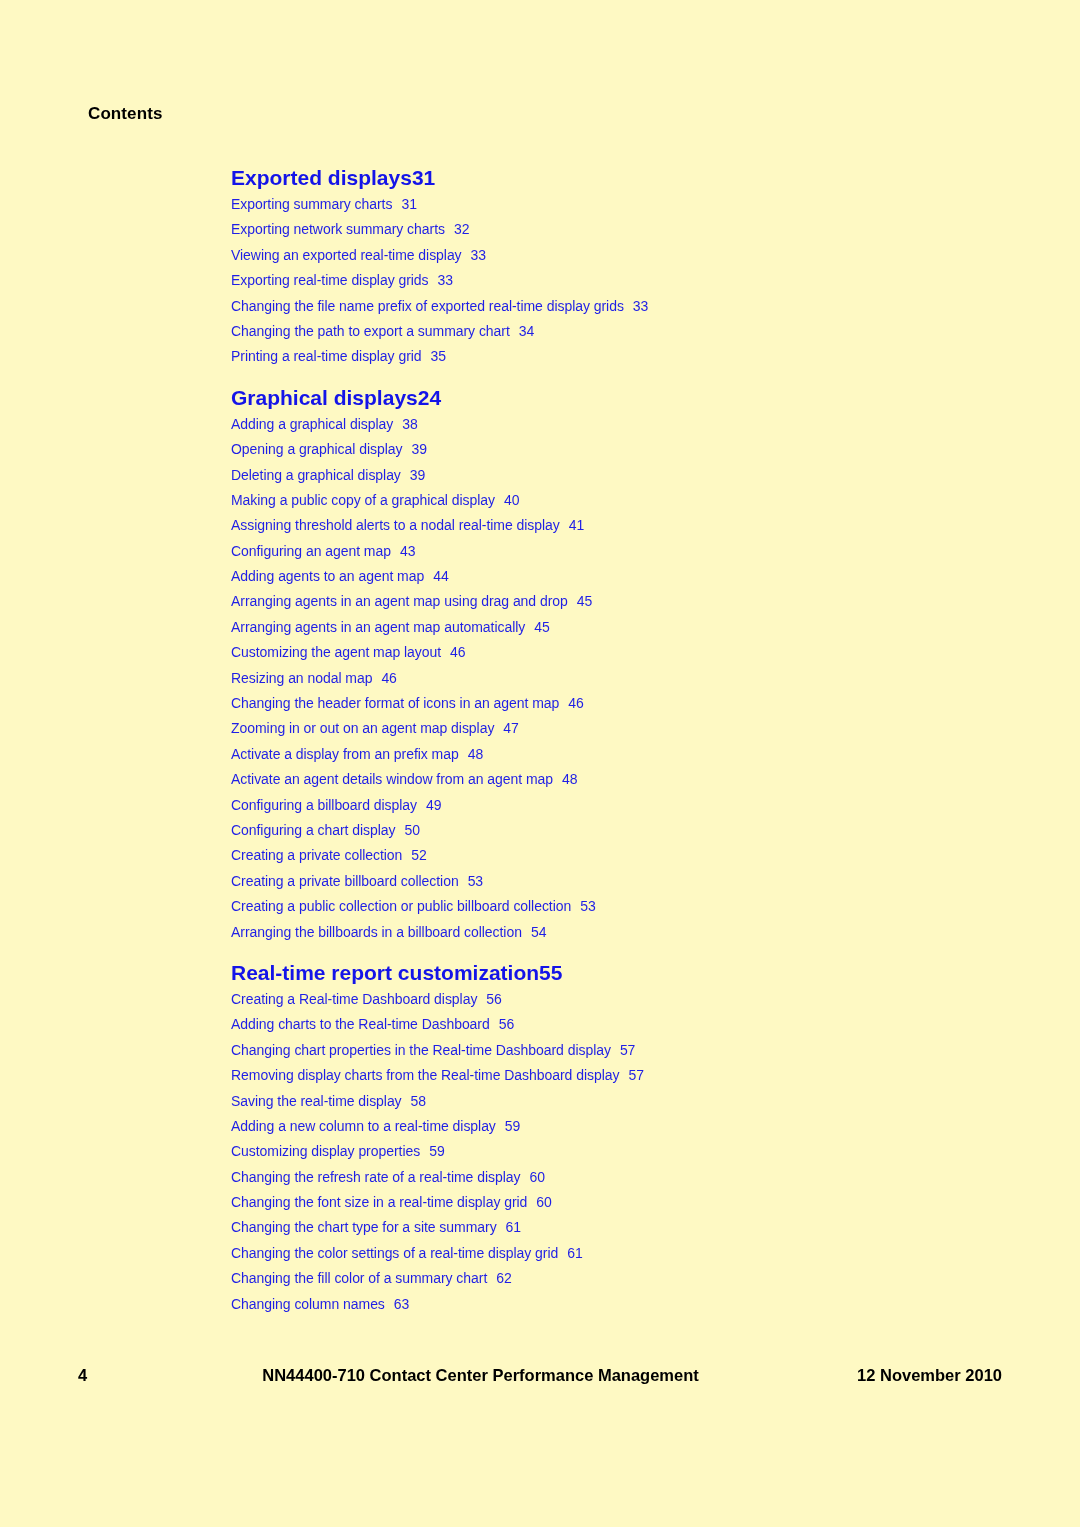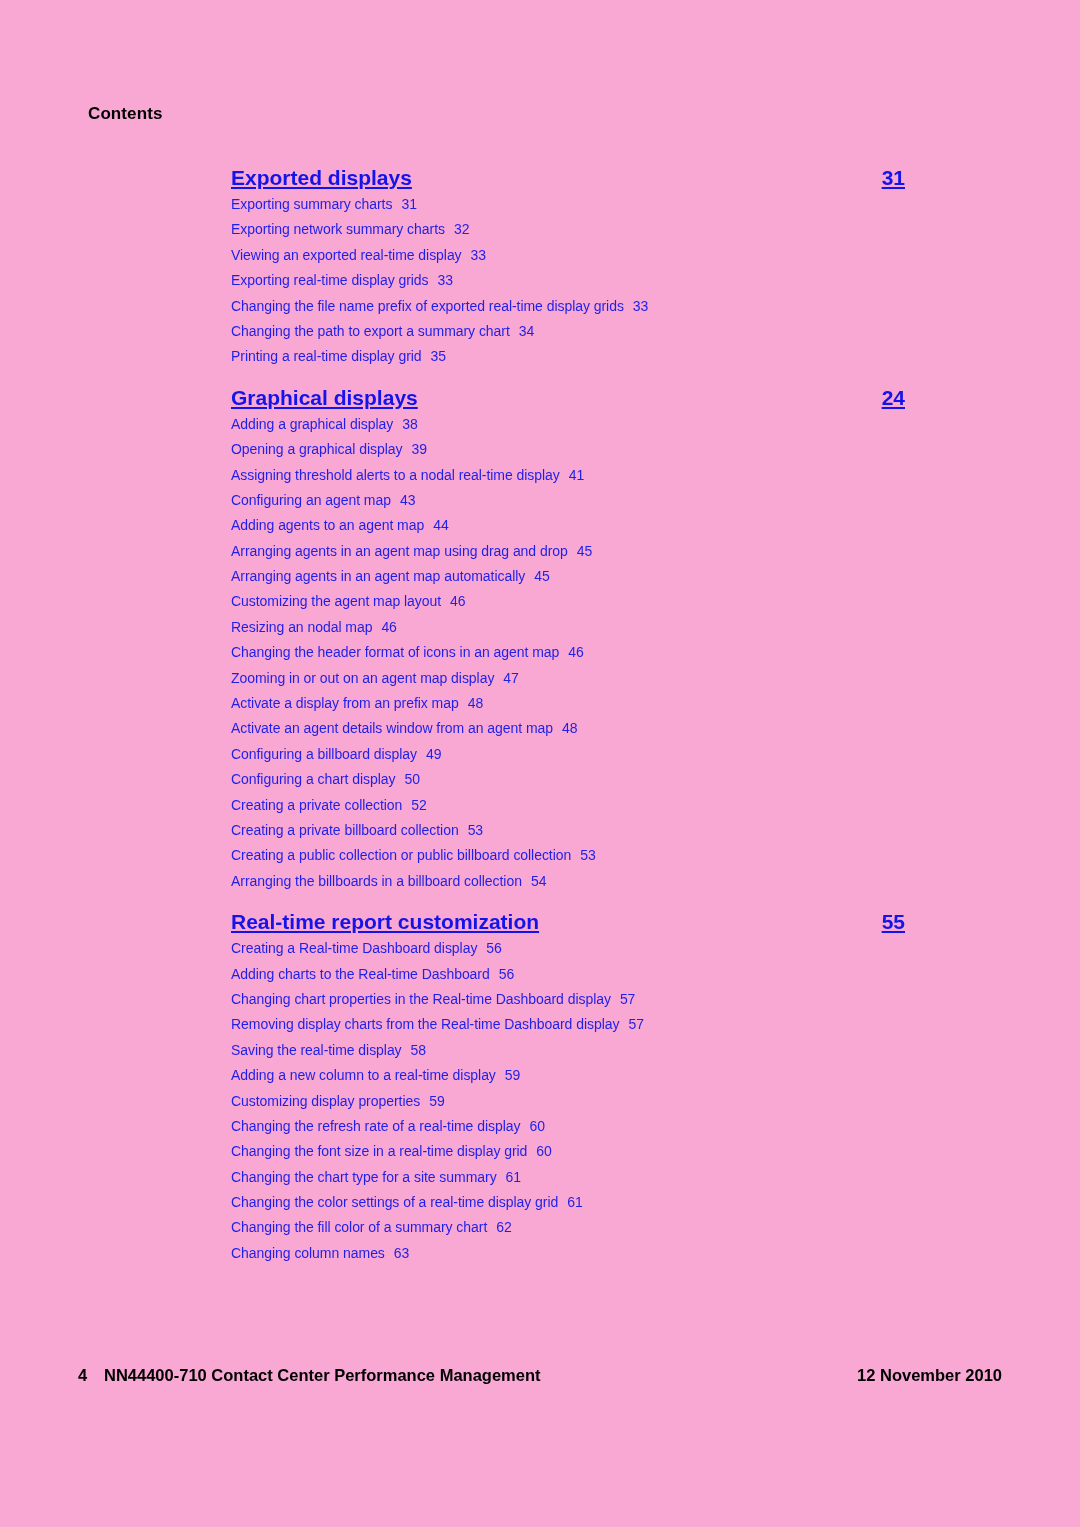--- a/index.html
+++ b/index.html
@@ -13,21 +13,21 @@
     position: relative;
     font-family: "Liberation Sans", sans-serif;
     -webkit-font-smoothing: antialiased;
   }
 
   .page {
     position: absolute;
     inset: 0;
     width: 1080px;
     height: 1527px;
-    background: #f9a8d4;
+    background: #fef9c3;
     overflow: hidden;
   }
 
   
   .running-header {
     position: absolute;
     left: 88px;
     top: 104px;
     font-size: 17px;
     font-weight: bold;
@@ -44,28 +44,27 @@
   }
 
   .toc-section {
     margin: 0;
   }
 
   
   .section-head {
     display: flex;
     align-items: baseline;
-    justify-content: space-between;
+    justify-content: flex-start;
     font-size: 21px;
     font-weight: bold;
     color: #1414e8;
     line-height: 28px;
     height: 28px;
     white-space: nowrap;
-    text-decoration: underline;
   }
   .section-head .sh-title {
     flex: 0 1 auto;
   }
   .section-head .sh-page {
     flex: 0 0 auto;
     text-align: right;
     padding-right: 2px;
   }
 
@@ -100,20 +99,21 @@
     font-weight: bold;
     color: #000000;
     white-space: nowrap;
   }
   .footer .f-pagenum {
     width: 26px;
     flex: 0 0 auto;
   }
   .footer .f-title {
     flex: 1 1 auto;
+    text-align: center;
   }
   .footer .f-date {
     flex: 0 0 auto;
     text-align: center;
   }
 </style>
 </head>
 <body>
 
 <div class="page">
@@ -135,20 +135,22 @@
         <div class="entry"><span class="e-label">Printing a real-time display grid</span><span class="e-page">35</span></div>
       </div>
       <div class="section-gap"></div>
       <div class="toc-section">
         <div class="section-head">
           <span class="sh-title">Graphical displays</span>
           <span class="sh-page">24</span>
         </div>
         <div class="entry"><span class="e-label">Adding a graphical display</span><span class="e-page">38</span></div>
         <div class="entry"><span class="e-label">Opening a graphical display</span><span class="e-page">39</span></div>
+        <div class="entry"><span class="e-label">Deleting a graphical display</span><span class="e-page">39</span></div>
+        <div class="entry"><span class="e-label">Making a public copy of a graphical display</span><span class="e-page">40</span></div>
         <div class="entry"><span class="e-label">Assigning threshold alerts to a nodal real-time display</span><span class="e-page">41</span></div>
         <div class="entry"><span class="e-label">Configuring an agent map</span><span class="e-page">43</span></div>
         <div class="entry"><span class="e-label">Adding agents to an agent map</span><span class="e-page">44</span></div>
         <div class="entry"><span class="e-label">Arranging agents in an agent map using drag and drop</span><span class="e-page">45</span></div>
         <div class="entry"><span class="e-label">Arranging agents in an agent map automatically</span><span class="e-page">45</span></div>
         <div class="entry"><span class="e-label">Customizing the agent map layout</span><span class="e-page">46</span></div>
         <div class="entry"><span class="e-label">Resizing an nodal map</span><span class="e-page">46</span></div>
         <div class="entry"><span class="e-label">Changing the header format of icons in an agent map</span><span class="e-page">46</span></div>
         <div class="entry"><span class="e-label">Zooming in or out on an agent map display</span><span class="e-page">47</span></div>
         <div class="entry"><span class="e-label">Activate a display from an prefix map</span><span class="e-page">48</span></div>

